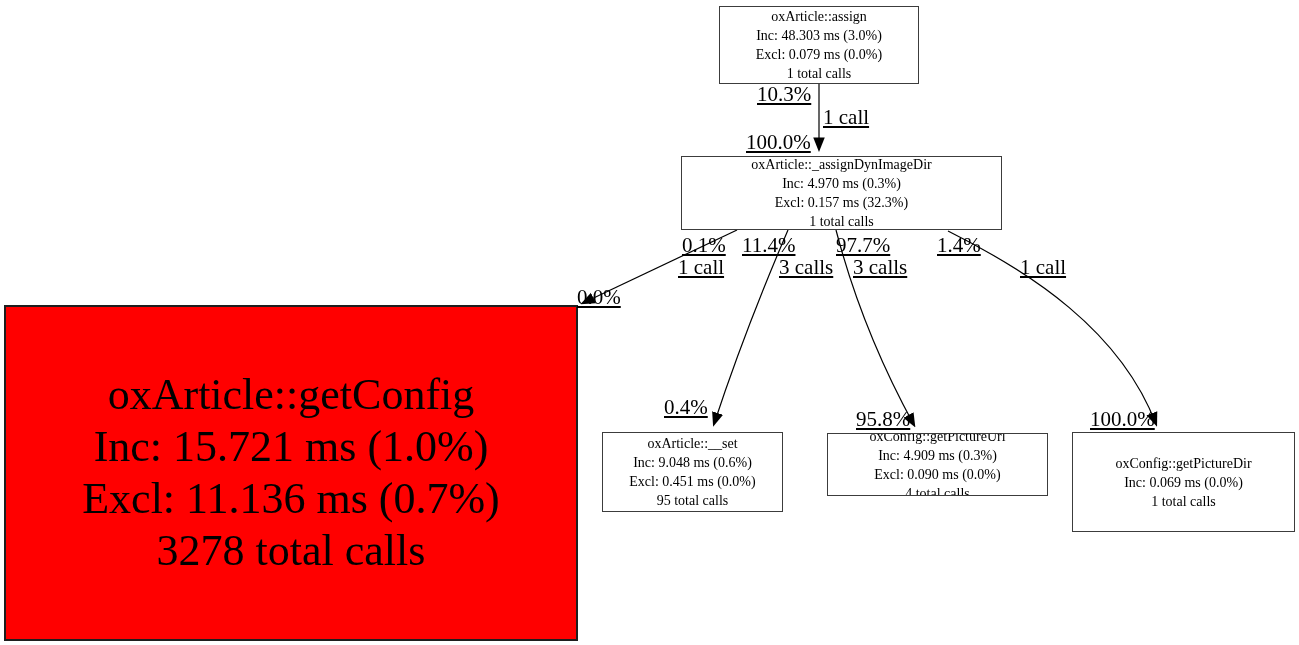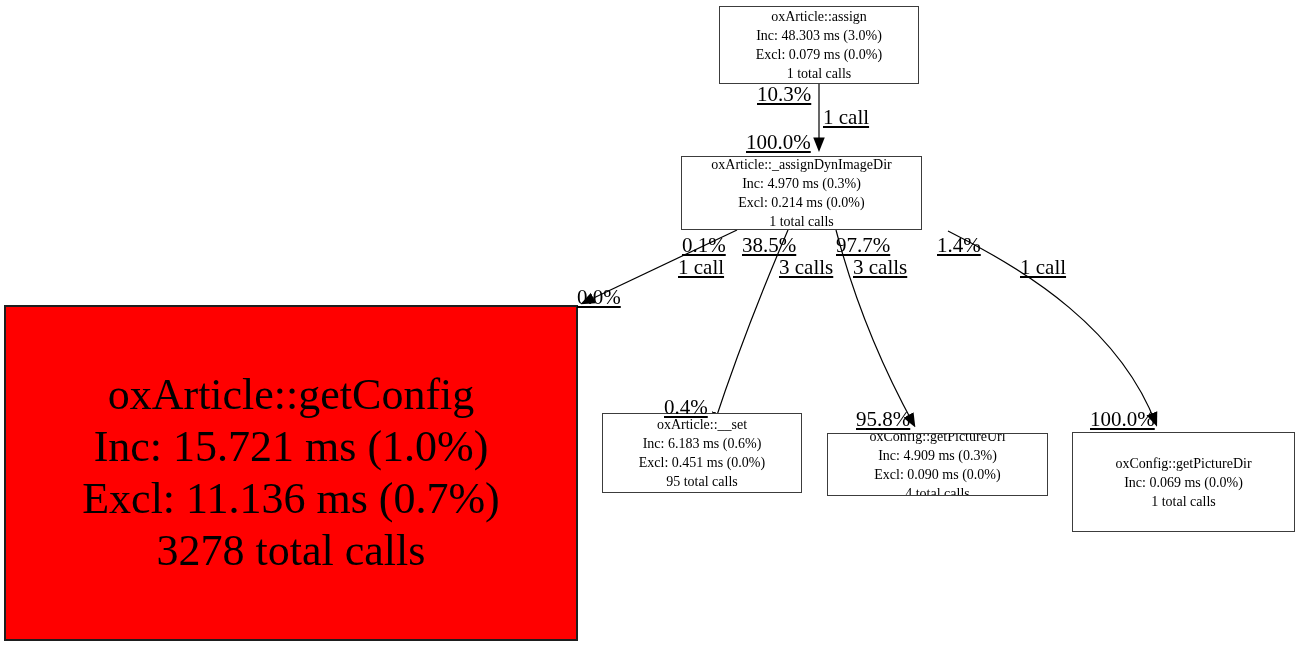--- a/index.html
+++ b/index.html
@@ -69,37 +69,37 @@
     <path d="M 948 231 C 1030 272 1120 330 1156 424" fill="none" stroke="#000000" stroke-width="1.2" marker-end="url(#ah)"></path>
   </svg>
 
   <div class="node" style="left:719px; top:6px; width:200px; height:78px">
     <div>oxArticle::assign</div>
     <div>Inc: 48.303 ms (3.0%)</div>
     <div>Excl: 0.079 ms (0.0%)</div>
     <div>1 total calls</div>
   </div>
 
-  <div class="node" style="left:681px; top:156px; width:241px; height:74px">
+  <div class="node" style="left:681px; top:156px; width:321px; height:74px">
     <div>oxArticle::_assignDynImageDir</div>
     <div>Inc: 4.970 ms (0.3%)</div>
-    <div>Excl: 0.214 ms (0.0%)</div>
+    <div>Excl: 0.157 ms (32.3%)</div>
     <div>1 total calls</div>
   </div>
 
   <div class="node hot" style="left:4px; top:305px; width:574px; height:336px">
     <div>oxArticle::getConfig</div>
     <div>Inc: 15.721 ms (1.0%)</div>
     <div>Excl: 11.136 ms (0.7%)</div>
     <div>3278 total calls</div>
   </div>
 
-  <div class="node" style="left:602px; top:413px; width:200px; height:80px">
+  <div class="node" style="left:602px; top:432px; width:181px; height:80px">
     <div>oxArticle::__set</div>
-    <div>Inc: 6.183 ms (0.6%)</div>
+    <div>Inc: 9.048 ms (0.6%)</div>
     <div>Excl: 0.451 ms (0.0%)</div>
     <div>95 total calls</div>
   </div>
 
   <div class="node" style="left:827px; top:433px; width:221px; height:63px">
     <div>oxConfig::getPictureUrl</div>
     <div>Inc: 4.909 ms (0.3%)</div>
     <div>Excl: 0.090 ms (0.0%)</div>
     <div>4 total calls</div>
   </div>
@@ -111,21 +111,21 @@
   </div>
 
   <div class="elabel" style="left:757px; top:83px">10.3%</div>
   <div class="elabel" style="left:823px; top:106px">1 call</div>
   <div class="elabel" style="left:746px; top:131px">100.0%</div>
 
   <div class="elabel" style="left:682px; top:234px">0.1%</div>
   <div class="elabel" style="left:678px; top:256px">1 call</div>
   <div class="elabel" style="left:577px; top:286px">0.0%</div>
 
-  <div class="elabel" style="left:742px; top:234px">38.5%</div>
+  <div class="elabel" style="left:742px; top:234px">11.4%</div>
   <div class="elabel" style="left:779px; top:256px">3 calls</div>
   <div class="elabel" style="left:664px; top:396px">0.4%</div>
 
   <div class="elabel" style="left:836px; top:234px">97.7%</div>
   <div class="elabel" style="left:853px; top:256px">3 calls</div>
   <div class="elabel" style="left:856px; top:408px">95.8%</div>
 
   <div class="elabel" style="left:937px; top:234px">1.4%</div>
   <div class="elabel" style="left:1020px; top:256px">1 call</div>
   <div class="elabel" style="left:1090px; top:408px">100.0%</div>

